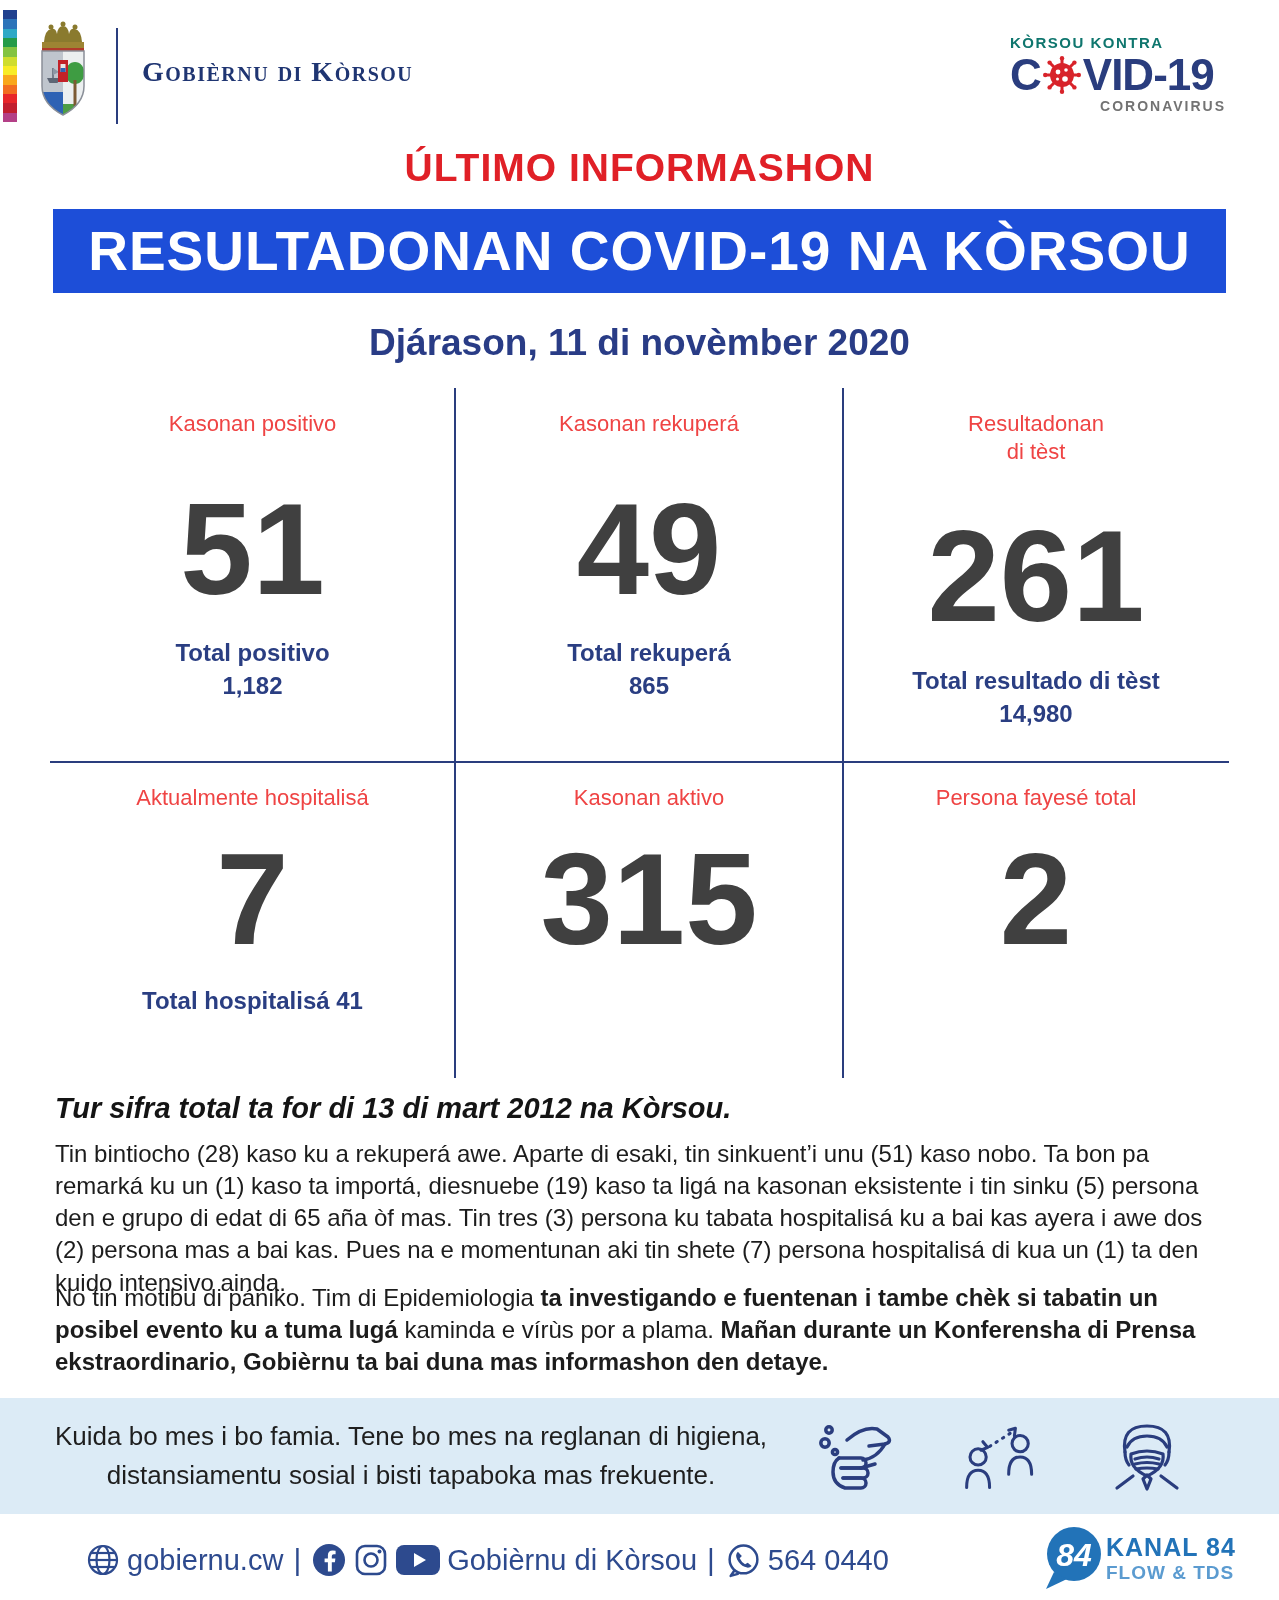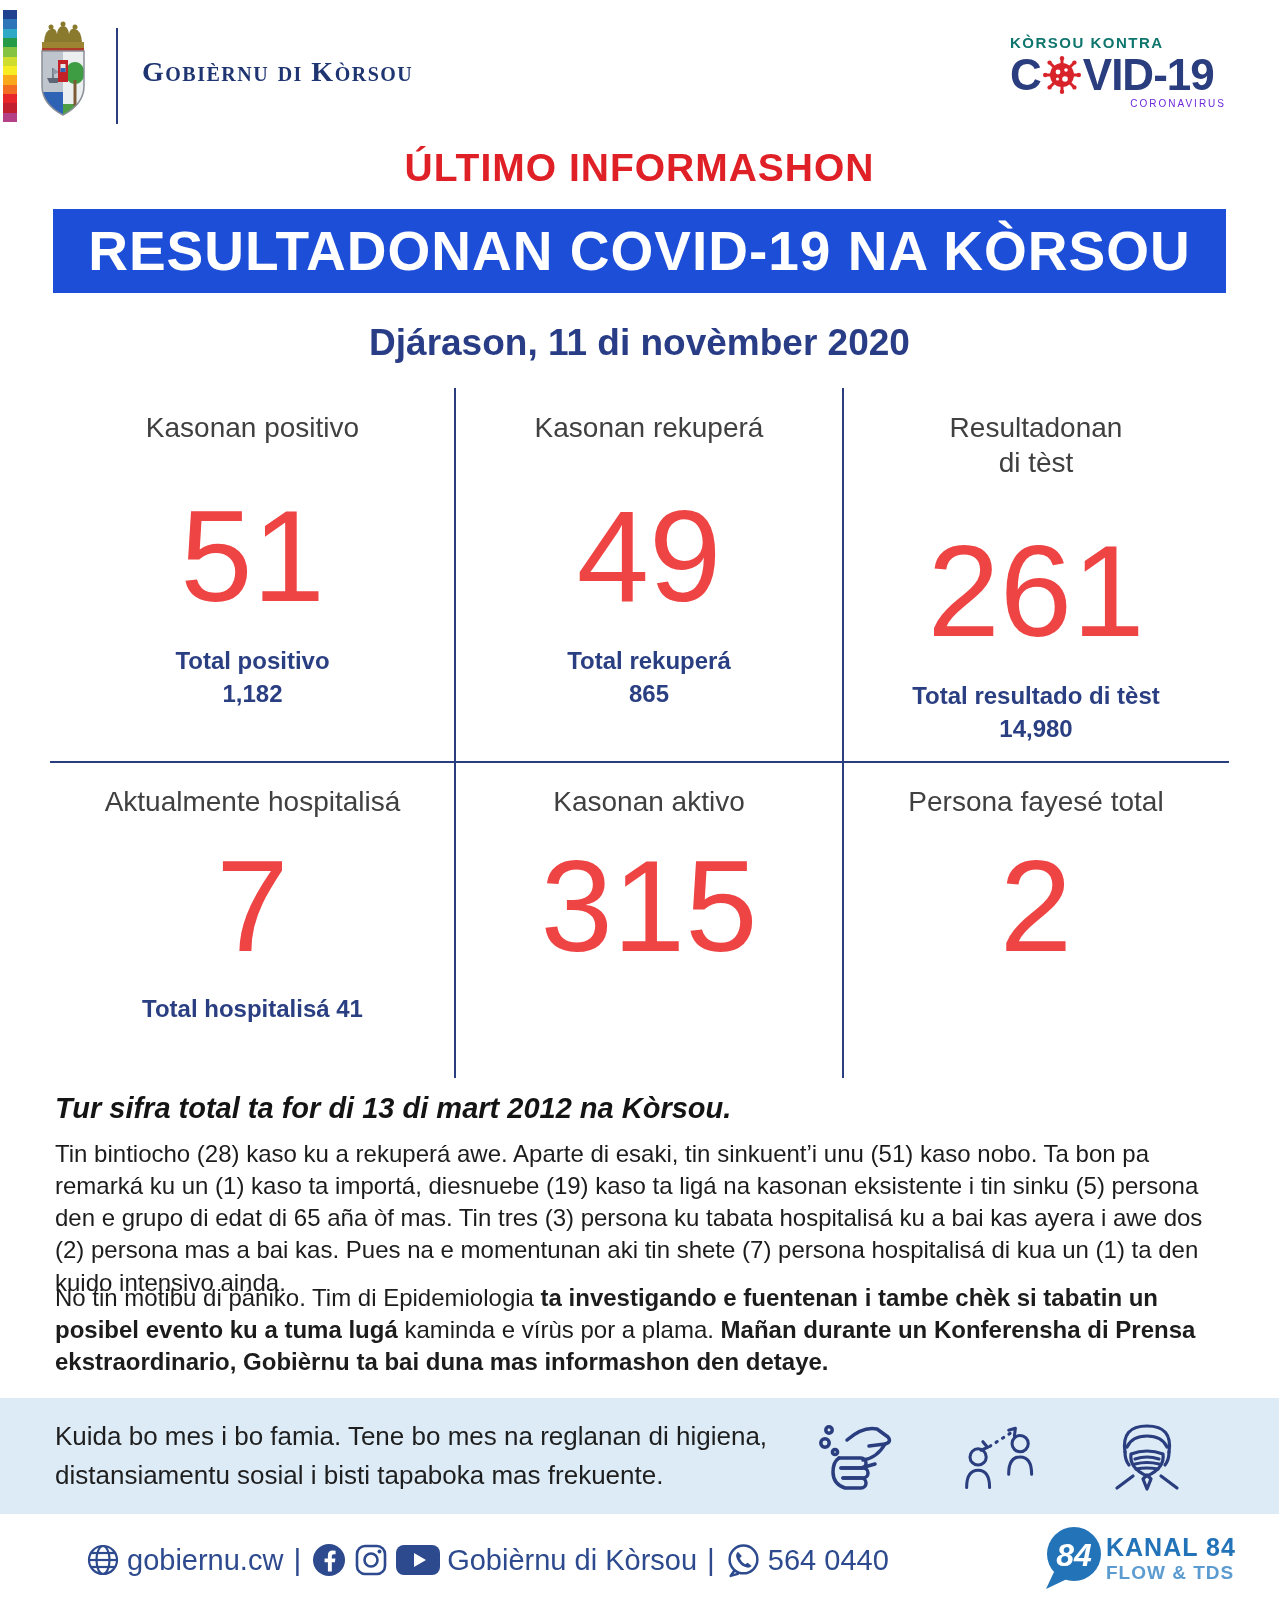--- a/index.html
+++ b/index.html
@@ -15,57 +15,57 @@
   .coat { position:absolute; left:30px; top:18px; }
   .hdr-divider { position:absolute; left:116px; top:28px; width:2px; height:96px; background:#2a3d7e; }
   .wordmark {
     position:absolute; left:142px; top:56px; font-family:"Liberation Serif", serif;
     font-variant:small-caps; font-weight:bold; font-size:28px; letter-spacing:1.5px; color:#1f3572;
   }
   .covid-logo { position:absolute; left:1010px; top:34px; width:216px; }
   .cl-top { color:#0f766e; font-weight:bold; font-size:15px; letter-spacing:1.5px; }
   .cl-main { display:flex; align-items:center; margin-top:2px; color:#2a3d7e; font-weight:800; font-size:44px; letter-spacing:-1px; line-height:1; }
   .cl-main svg { margin:0 1px; }
-  .cl-sub { color:#6d28d9; font-weight:normal; font-size:10px; letter-spacing:2px; text-align:right; margin-top:1px; }
+  .cl-sub { color:#737373; font-weight:bold; font-size:14px; letter-spacing:2px; text-align:right; margin-top:1px; }
 
   
   .title { position:absolute; top:146px; left:0; width:100%; text-align:center;
            color:#e02027; font-weight:800; font-size:39px; letter-spacing:1px; }
   .banner { position:absolute; top:209px; left:53px; right:53px; height:84px; background:#1d4ed8;
             display:flex; align-items:center; justify-content:center; }
   .banner span { color:#ffffff; font-weight:800; font-size:55px; letter-spacing:1px; white-space:nowrap; }
   .date { position:absolute; top:322px; left:0; width:100%; text-align:center;
           color:#293c86; font-weight:800; font-size:37px; }
 
   
   .stats { position:absolute; top:388px; left:50px; width:1179px; height:690px;
            display:grid; grid-template-columns:405px 388px 386px; grid-template-rows:374px 316px; }
   .vline { position:absolute; top:0; width:2px; height:690px; background:#2a3d7e; }
   .vline1 { left:404px; } .vline2 { left:792px; }
   .hline { position:absolute; top:373px; left:0; width:1179px; height:2px; background:#2a3d7e; }
   .cell { display:flex; flex-direction:column; align-items:center; text-align:center; }
-  .stat-label { color:#404040; font-size:28px; line-height:1.25; white-space:pre-line; margin-top:22px; }
+  .stat-label { color:#ef4444; font-size:22px; line-height:1.25; white-space:pre-line; margin-top:22px; }
   .r1 .stat-value { margin-top:50px; }
   .r2 .stat-value { margin-top:26px; }
-  .stat-value { color:#ef4444; font-weight:400; font-size:130px; line-height:0.95; }
+  .stat-value { color:#404040; font-weight:700; font-size:130px; line-height:0.95; }
   .stat-sub { color:#2a3e82; font-weight:bold; font-size:24px; margin-top:28px; }
   .r2 .stat-sub { margin-top:26px; }
   .stat-subv { color:#2a3e82; font-weight:bold; font-size:24px; margin-top:5px; }
 
   
   .note { position:absolute; top:1092px; left:55px; font-size:29px; font-weight:bold; font-style:italic; color:#141414; }
   .para { position:absolute; left:55px; width:1172px; font-size:24px; line-height:1.34; color:#1c1c1c; }
   .para1 { top:1138px; }
   .para2 { top:1282px; }
   .b { font-weight:bold; }
 
   
   .band { position:absolute; top:1398px; left:0; width:1279px; height:116px; background:#dcebf6;
           display:flex; align-items:center; }
-  .band-text { margin-left:55px; font-size:26px; line-height:1.5; color:#1e1e1e; }
+  .band-text { margin-left:55px; font-size:26px; line-height:1.5; color:#1e1e1e;text-align:center; }
   .band-icons { margin-left:auto; margin-right:92px; display:flex; align-items:center; gap:62px; }
 
   
   .footer { position:absolute; top:1528px; left:85px; right:240px; height:64px;
             display:flex; align-items:center; gap:6px; color:#2d4a8e; }
   .footer .txt { font-size:29px; white-space:nowrap; }
   .sep { font-size:30px; font-weight:300; color:#2d4a8e; padding:0 4px; }
   .kanal { position:absolute; top:1524px; left:1040px; display:flex; align-items:center; }
   .kanal-text .k1 { color:#2273b8; font-weight:bold; font-size:25px; letter-spacing:1px; }
   .kanal-text .k2 { color:#5b9bd0; font-weight:bold; font-size:19px; letter-spacing:1px; }

